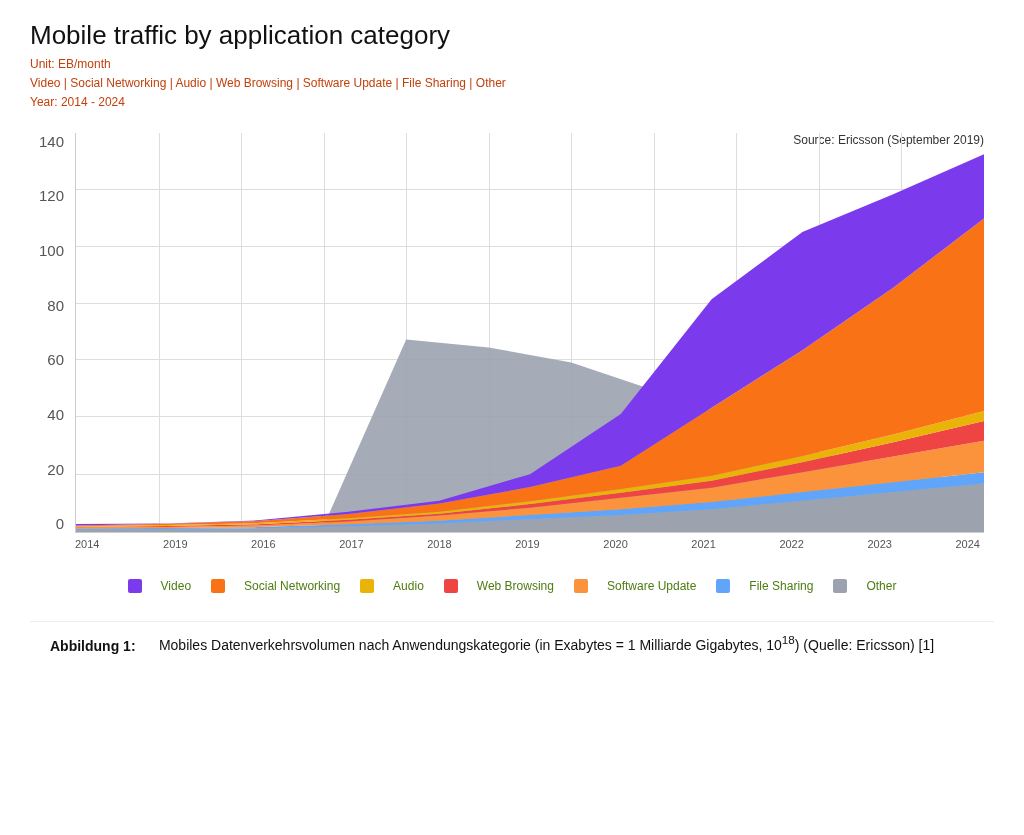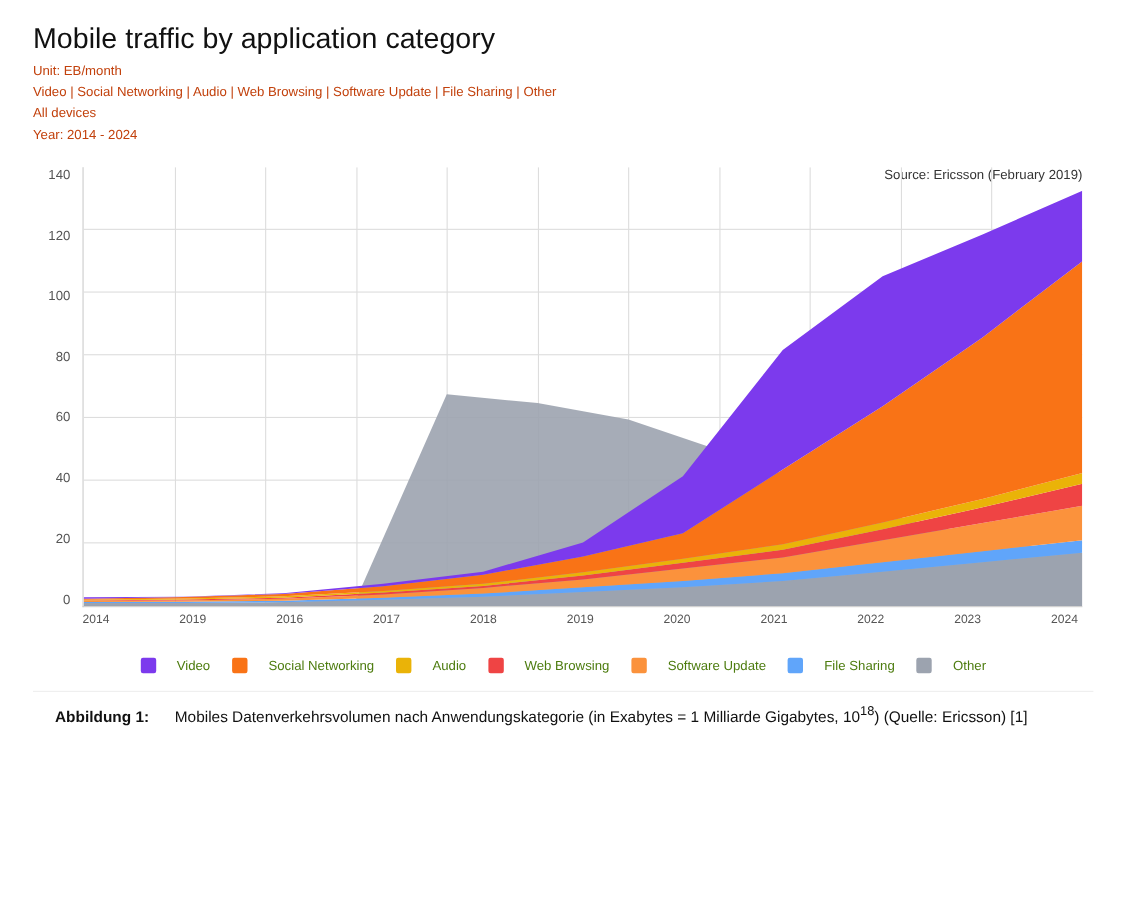--- a/index.html
+++ b/index.html
@@ -44,21 +44,21 @@
       top: 0;
       bottom: 30px;
       width: 40px;
       display: flex;
       flex-direction: column-reverse;
       justify-content: space-between;
       align-items: flex-end;
       padding-right: 6px;
     }
     .y-label {
-      font-size: 12px;
+      font-size: 15px;
       color: #555;
     }
     .chart-inner {
       position: absolute;
       left: 45px;
       right: 10px;
       top: 0;
       bottom: 30px;
       border-left: 1px solid #ccc;
       border-bottom: 1px solid #ccc;
@@ -108,46 +108,45 @@
       font-size: 12px;
       color: #4d7c0f;
     }
     .legend-swatch {
       width: 14px;
       height: 14px;
       border-radius: 2px;
       flex-shrink: 0;
     }
     .caption {
-      margin-top: 16px;
+      margin-top: 28px;
       padding: 10px 20px;
       border-top: 1px solid #eee;
     }
     .caption-text {
       font-size: 14px;
       color: #111;
       line-height: 1.6;
     }
     .caption-label {
       font-weight: bold;
     }
   </style>
 </head>
 <body>
 
 <h1 class="chart-title">Mobile traffic by application category</h1>
 <div class="chart-meta">
   <div>Unit: EB/month</div>
   <div>Video | Social Networking | Audio | Web Browsing | Software Update | File Sharing | Other</div>
-  <div>All devices</div>
   <div>Year: 2014 - 2024</div>
 </div>
 
 <div class="chart-area">
-  <div class="source-label">Source: Ericsson (February 2019)</div>
+  <div class="source-label">Source: Ericsson (September 2019)</div>
 
   <div class="chart-container">
 
     <div class="y-axis">
       <span class="y-label">0</span>
       <span class="y-label">20</span>
       <span class="y-label">40</span>
       <span class="y-label">60</span>
       <span class="y-label">80</span>
       <span class="y-label">100</span>

